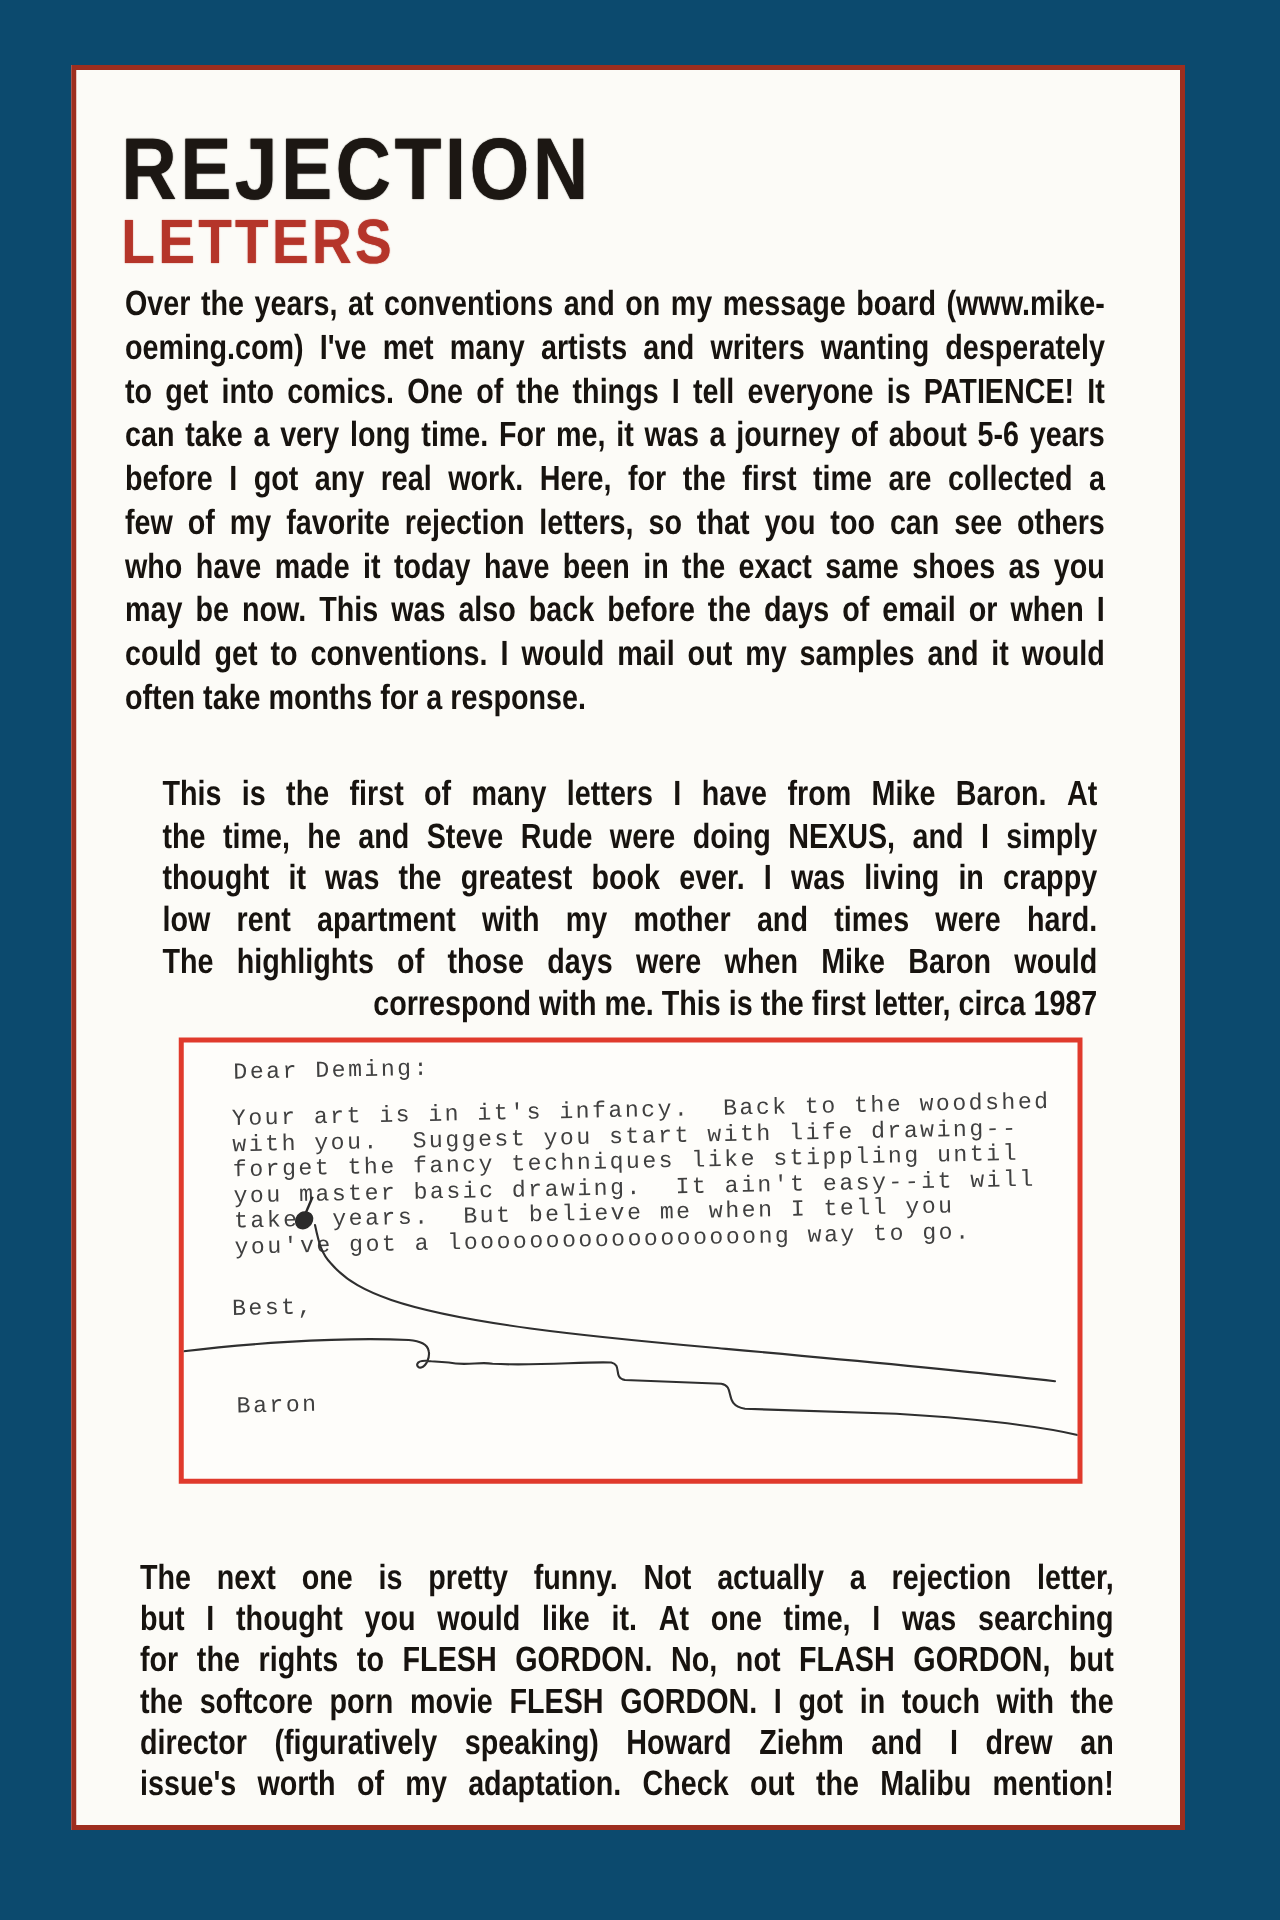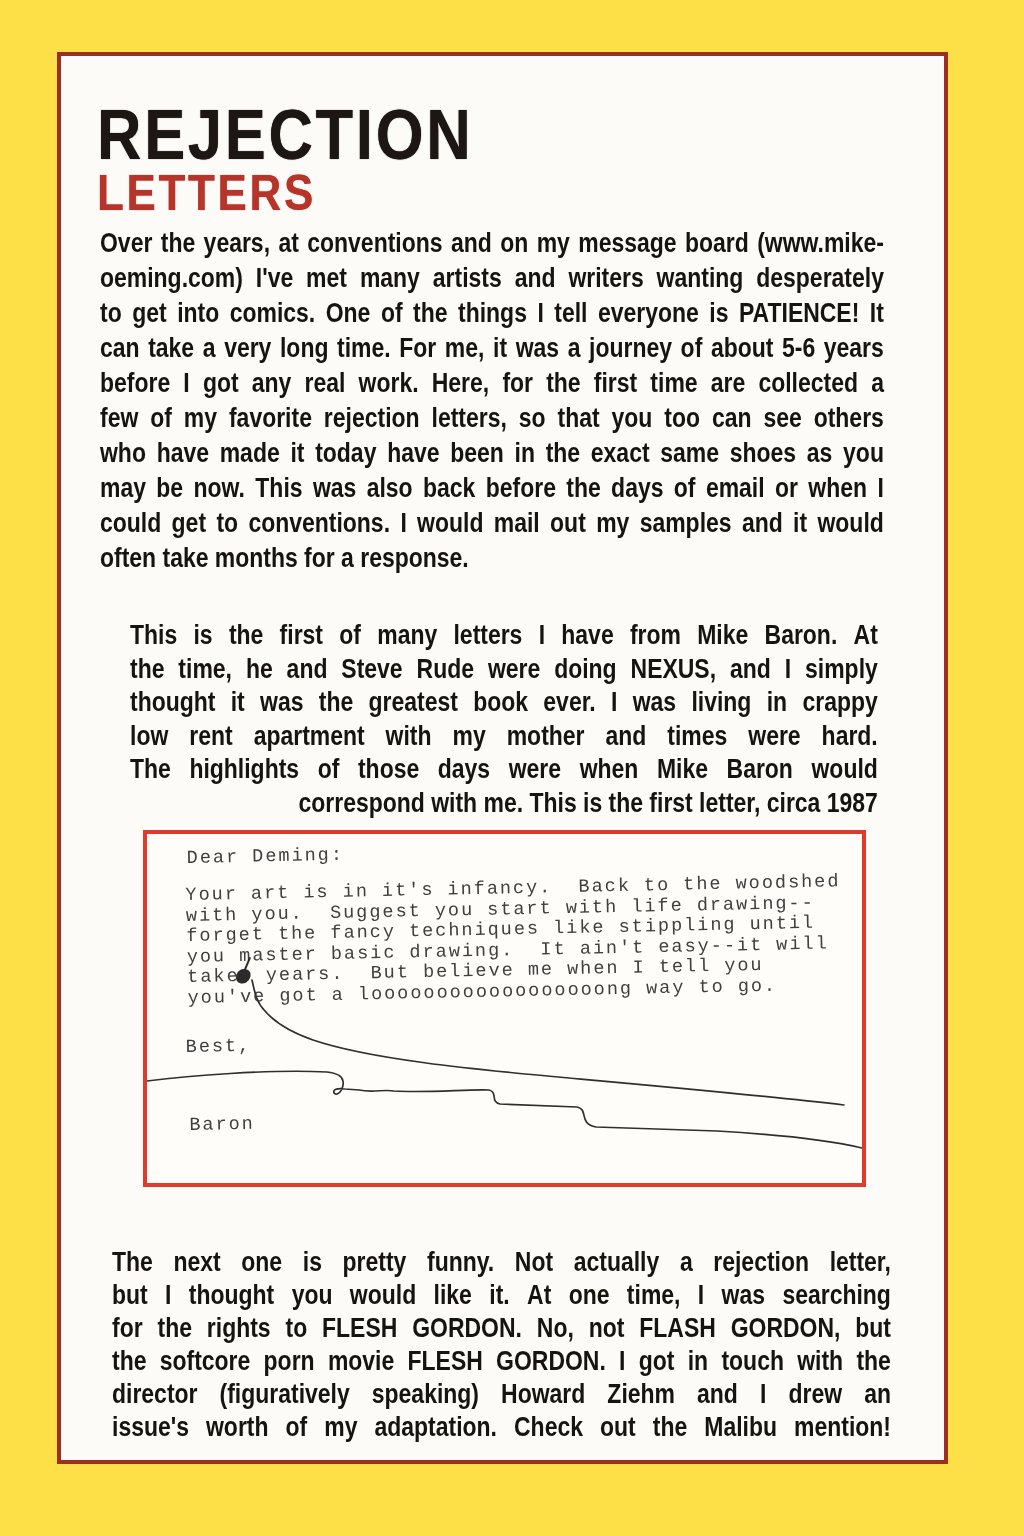--- a/index.html
+++ b/index.html
@@ -1,18 +1,18 @@
 <!DOCTYPE html>
 <html><head>
 <meta charset="utf-8">
 <style>
   html,body{margin:0;padding:0;width:1024px;height:1536px;background:#0a0908;overflow:hidden;}
   *{box-sizing:border-box;}
 
-  .frame{position:relative;width:1024px;height:1536px;background:#fde047;font-family:"Liberation Sans",sans-serif;}
+  .frame{position:relative;width:1024px;height:1536px;background:#0c4a6e;font-family:"Liberation Sans",sans-serif;}
 
   .panel{
     position:absolute;left:57px;top:52px;width:891px;height:1412px;
     background:#fcfbf7;border:4px solid #9e2e1f;
   }
 
   
   .title{position:absolute;left:36px;top:26px;transform:scaleX(0.88);transform-origin:0 0;}
   .title .t1{
     display:block;font-size:70px;line-height:64px;font-weight:800;letter-spacing:3px;

